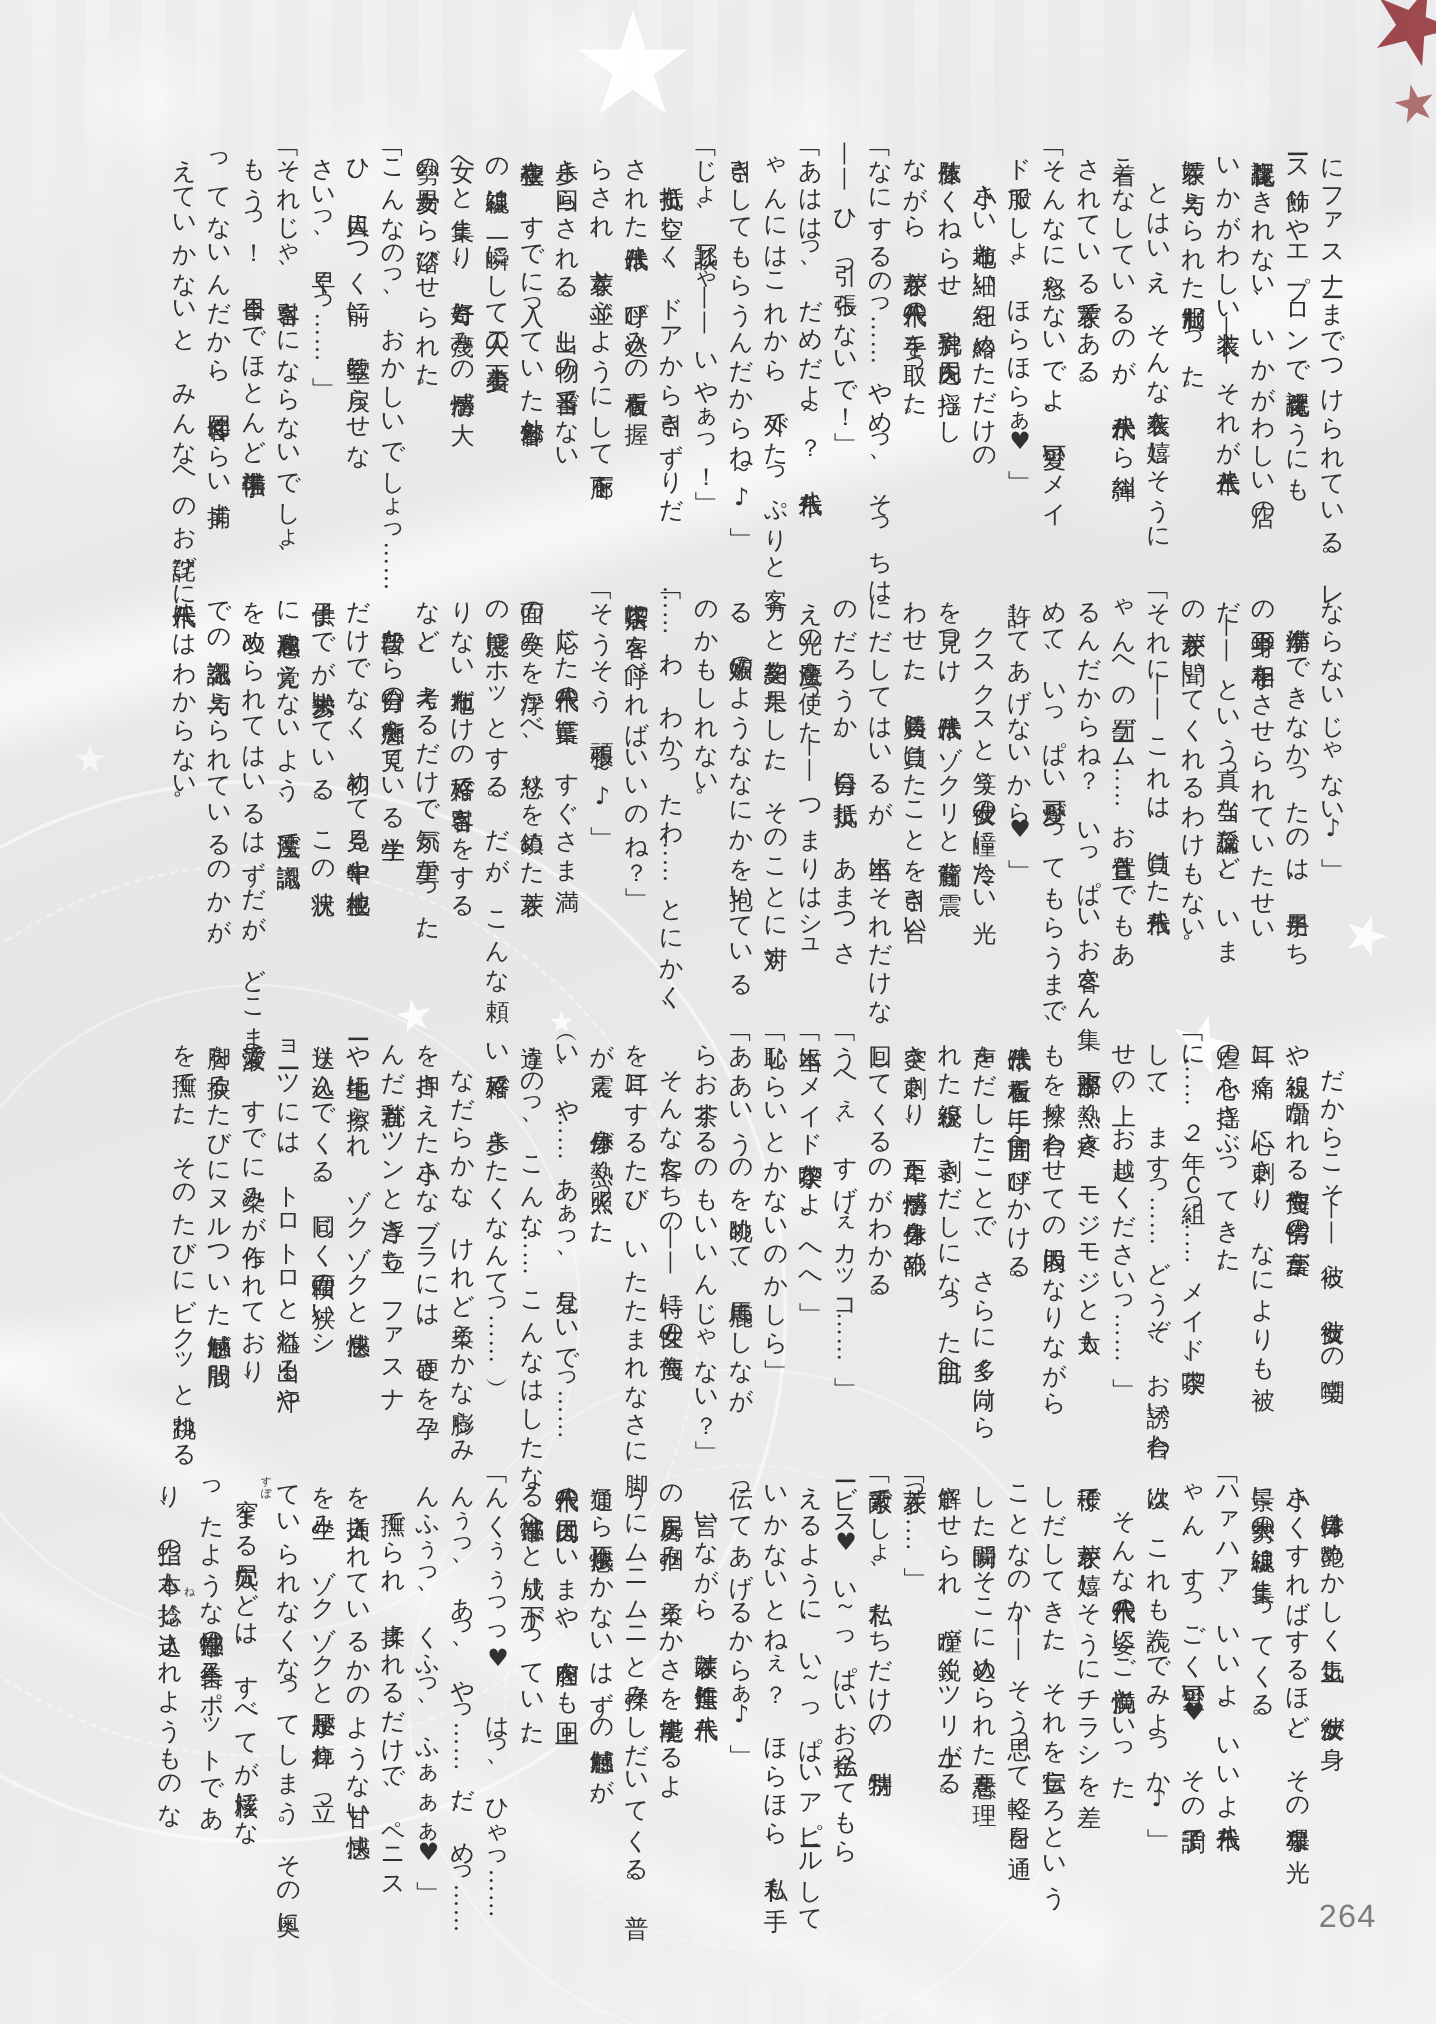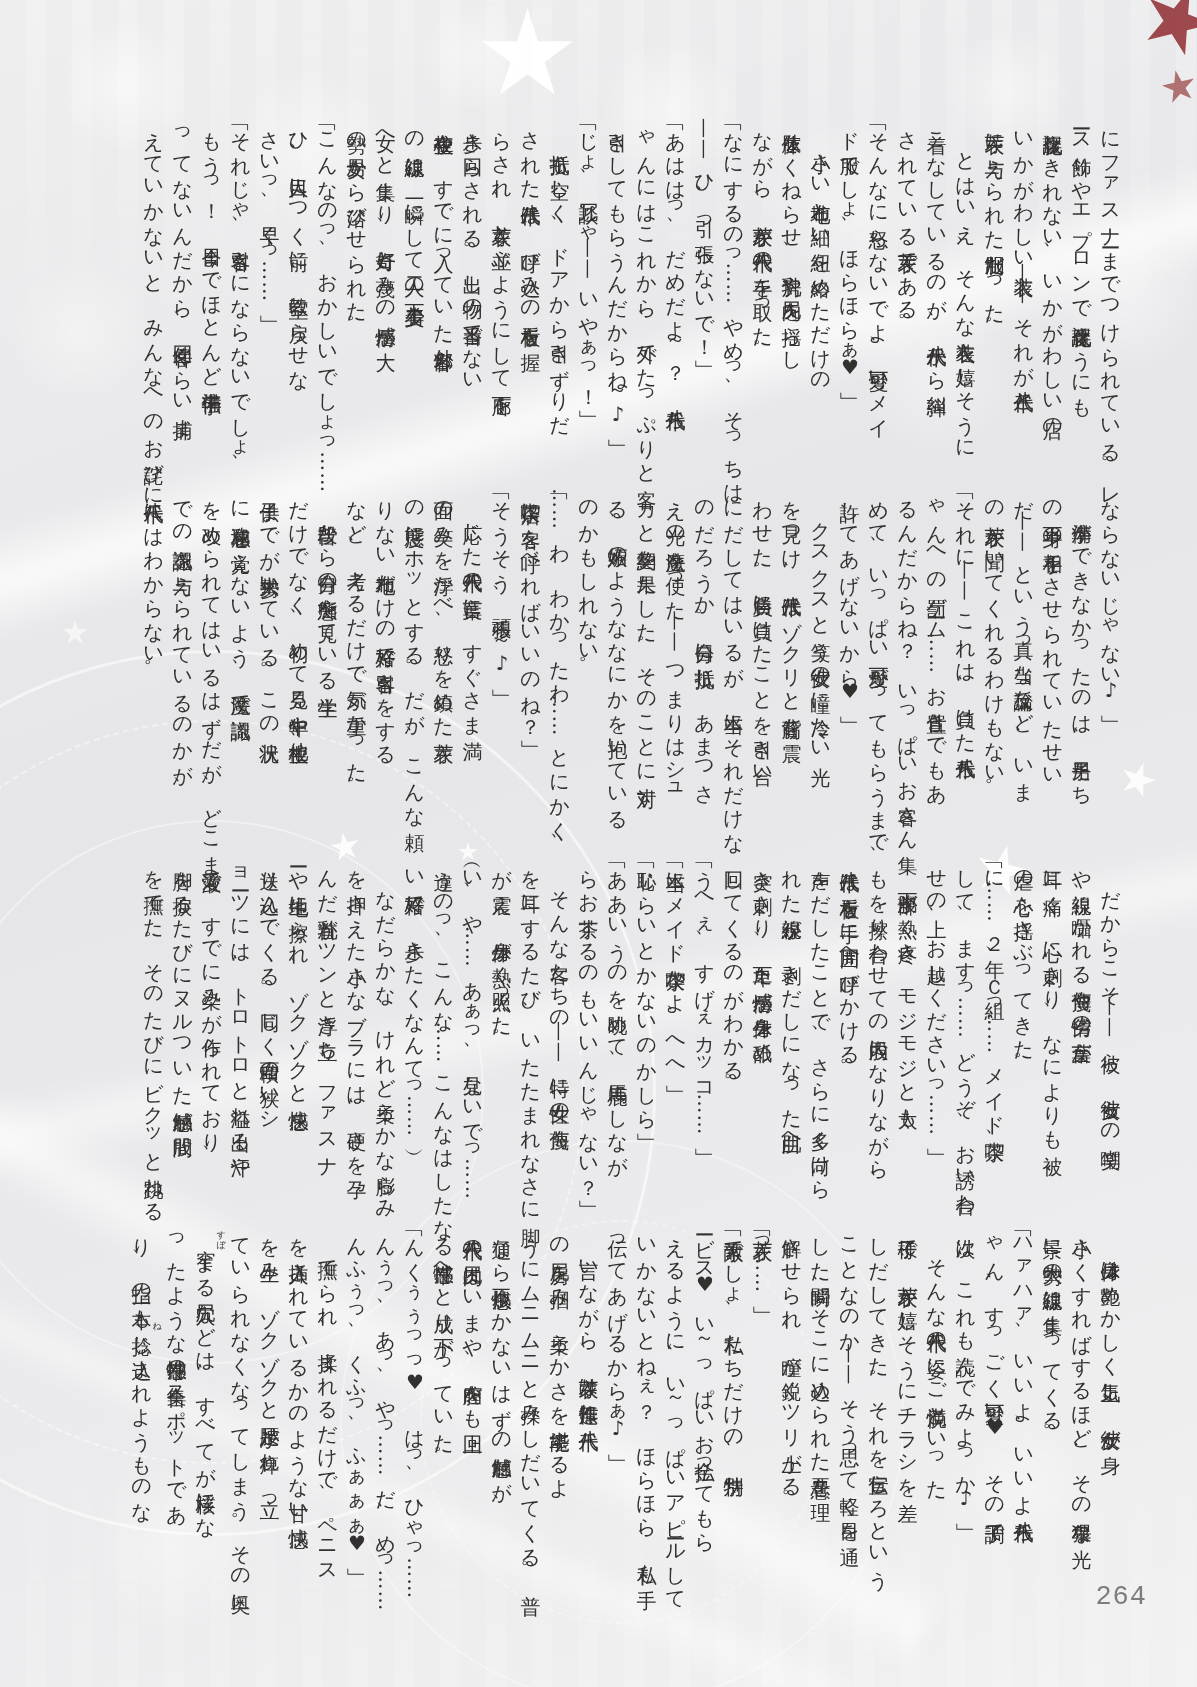--- a/index.html
+++ b/index.html
@@ -23,21 +23,21 @@
   
   .text-band{position:absolute;right:72px;display:flex;flex-direction:row-reverse;
     justify-content:flex-start;align-items:flex-start;}
   .vline{
     writing-mode:vertical-rl;text-orientation:mixed;
     font-size:20px;letter-spacing:1px;line-height:29px;
     color:var(--text-color,#33312f);white-space:nowrap;
   }
   .vline ruby rt{font-size:9px;letter-spacing:0;}
   .page-number{position:absolute;top:1582px;right:50px;
-    font-family:Liberation Mono, monospace;
+    font-family:Liberation Sans, sans-serif;
     font-size:27px;color:var(--page-number-color,#7d7d7d);letter-spacing:1px;}
 </style>
 </head>
 <body>
 
 <div class="page">
 
   <div class="decor">
     <div class="stripes"></div>
     <div class="stripes bottom"></div>

